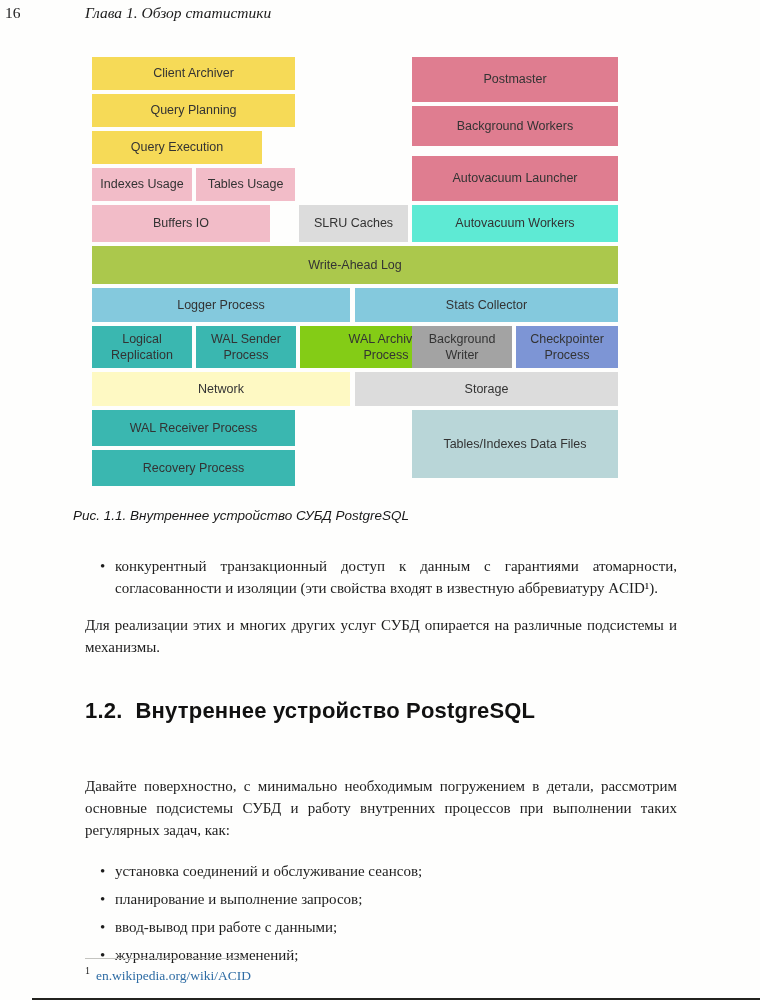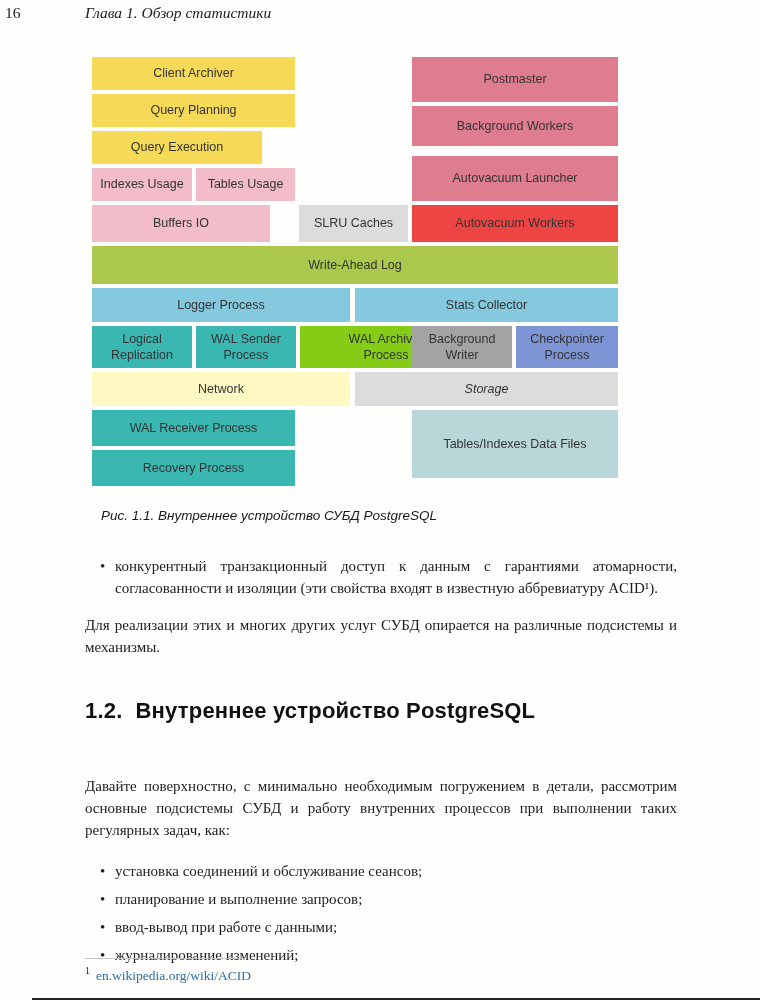--- a/index.html
+++ b/index.html
@@ -17,21 +17,21 @@
   
   .diagram { position:absolute; left:92px; top:57px; width:526px; height:430px; }
   .blk {
     position:absolute; display:flex; align-items:center; justify-content:center;
     text-align:center; font-family:"Liberation Sans", sans-serif;
     font-size:12.5px; line-height:1.3; color:#333333; padding:2px;
   }
 
   
   .caption {
-    position:absolute; left:101px; top:508px;
+    position:absolute; left:73px; top:508px;
     font-family:"Liberation Sans", sans-serif; font-style:italic;
     font-size:13.5px; color:#1a1a1a;
   }
 
   
   .textblock { position:absolute; left:85px; width:592px; font-size:15px; line-height:22px; text-align:justify; }
   .bullet-row { display:flex; }
   .bullet-marker { display:inline-block; width:15px; margin-left:15px; flex:0 0 15px; }
   .bullet-text { flex:1; text-align:justify; }
 
@@ -73,31 +73,31 @@
     <div class="blk" style="left: 0px; top: 0px; width: 203px; height: 33px; background-color: rgb(246, 218, 87);">Client Archiver</div>
     <div class="blk" style="left: 0px; top: 37px; width: 203px; height: 33px; background-color: rgb(246, 218, 87);">Query Planning</div>
     <div class="blk" style="left: 0px; top: 74px; width: 170px; height: 33px; background-color: rgb(246, 218, 87);">Query Execution</div>
     <div class="blk" style="left: 0px; top: 111px; width: 100px; height: 33px; background-color: rgb(242, 188, 200);">Indexes Usage</div>
     <div class="blk" style="left: 104px; top: 111px; width: 99px; height: 33px; background-color: rgb(242, 188, 200);">Tables Usage</div>
     <div class="blk" style="left: 320px; top: 0px; width: 206px; height: 45px; background-color: rgb(223, 125, 144);">Postmaster</div>
     <div class="blk" style="left: 320px; top: 49px; width: 206px; height: 40px; background-color: rgb(223, 125, 144);">Background Workers</div>
     <div class="blk" style="left: 320px; top: 99px; width: 206px; height: 45px; background-color: rgb(223, 125, 144);">Autovacuum Launcher</div>
     <div class="blk" style="left: 0px; top: 148px; width: 178px; height: 37px; background-color: rgb(242, 188, 200);">Buffers IO</div>
     <div class="blk" style="left: 207px; top: 148px; width: 109px; height: 37px; background-color: rgb(220, 220, 220);">SLRU Caches</div>
-    <div class="blk" style="left: 320px; top: 148px; width: 206px; height: 37px; background-color: #ef4444;">Autovacuum Workers</div>
+    <div class="blk" style="left: 320px; top: 148px; width: 206px; height: 37px; background-color: #5eead4;">Autovacuum Workers</div>
     <div class="blk" style="left: 0px; top: 189px; width: 526px; height: 38px; background-color: rgb(171, 200, 76);">Write-Ahead Log</div>
     <div class="blk" style="left: 0px; top: 231px; width: 258px; height: 34px; background-color: rgb(132, 201, 221);">Logger Process</div>
     <div class="blk" style="left: 263px; top: 231px; width: 263px; height: 34px; background-color: rgb(132, 201, 221);">Stats Collector</div>
     <div class="blk" style="left: 0px; top: 269px; width: 100px; height: 42px; background-color: rgb(58, 183, 176);">Logical Replication</div>
     <div class="blk" style="left: 104px; top: 269px; width: 100px; height: 42px; background-color: rgb(58, 183, 176);">WAL Sender Process</div>
     <div class="blk" style="left: 208px; top: 269px; width: 127px; height: 42px; background-color: #84cc16; padding-left: 47px;">WAL Archiver Process</div>
     <div class="blk" style="left: 320px; top: 269px; width: 100px; height: 42px; background-color: #a3a3a3;">Background Writer</div>
     <div class="blk" style="left: 424px; top: 269px; width: 102px; height: 42px; background-color: rgb(125, 149, 213);">Checkpointer Process</div>
     <div class="blk" style="left: 0px; top: 315px; width: 258px; height: 34px; background-color: #fef9c3;">Network</div>
-    <div class="blk" style="left: 263px; top: 315px; width: 263px; height: 34px; background-color: rgb(220, 220, 220); font-style: italic;">Storage</div>
+    <div class="blk" style="left: 263px; top: 315px; width: 263px; height: 34px; background-color: rgb(220, 220, 220);">Storage</div>
     <div class="blk" style="left: 0px; top: 353px; width: 203px; height: 36px; background-color: rgb(58, 183, 176);">WAL Receiver Process</div>
     <div class="blk" style="left: 0px; top: 393px; width: 203px; height: 36px; background-color: rgb(58, 183, 176);">Recovery Process</div>
     <div class="blk" style="left: 320px; top: 353px; width: 206px; height: 68px; background-color: rgb(185, 214, 216);">Tables/Indexes Data Files</div>
   </div>
 
   <div class="caption">Рис. 1.1. Внутреннее устройство СУБД PostgreSQL</div>
 
   <div class="textblock acid-bullet">
     <div class="bullet-row">
       <span class="bullet-marker">•</span>

